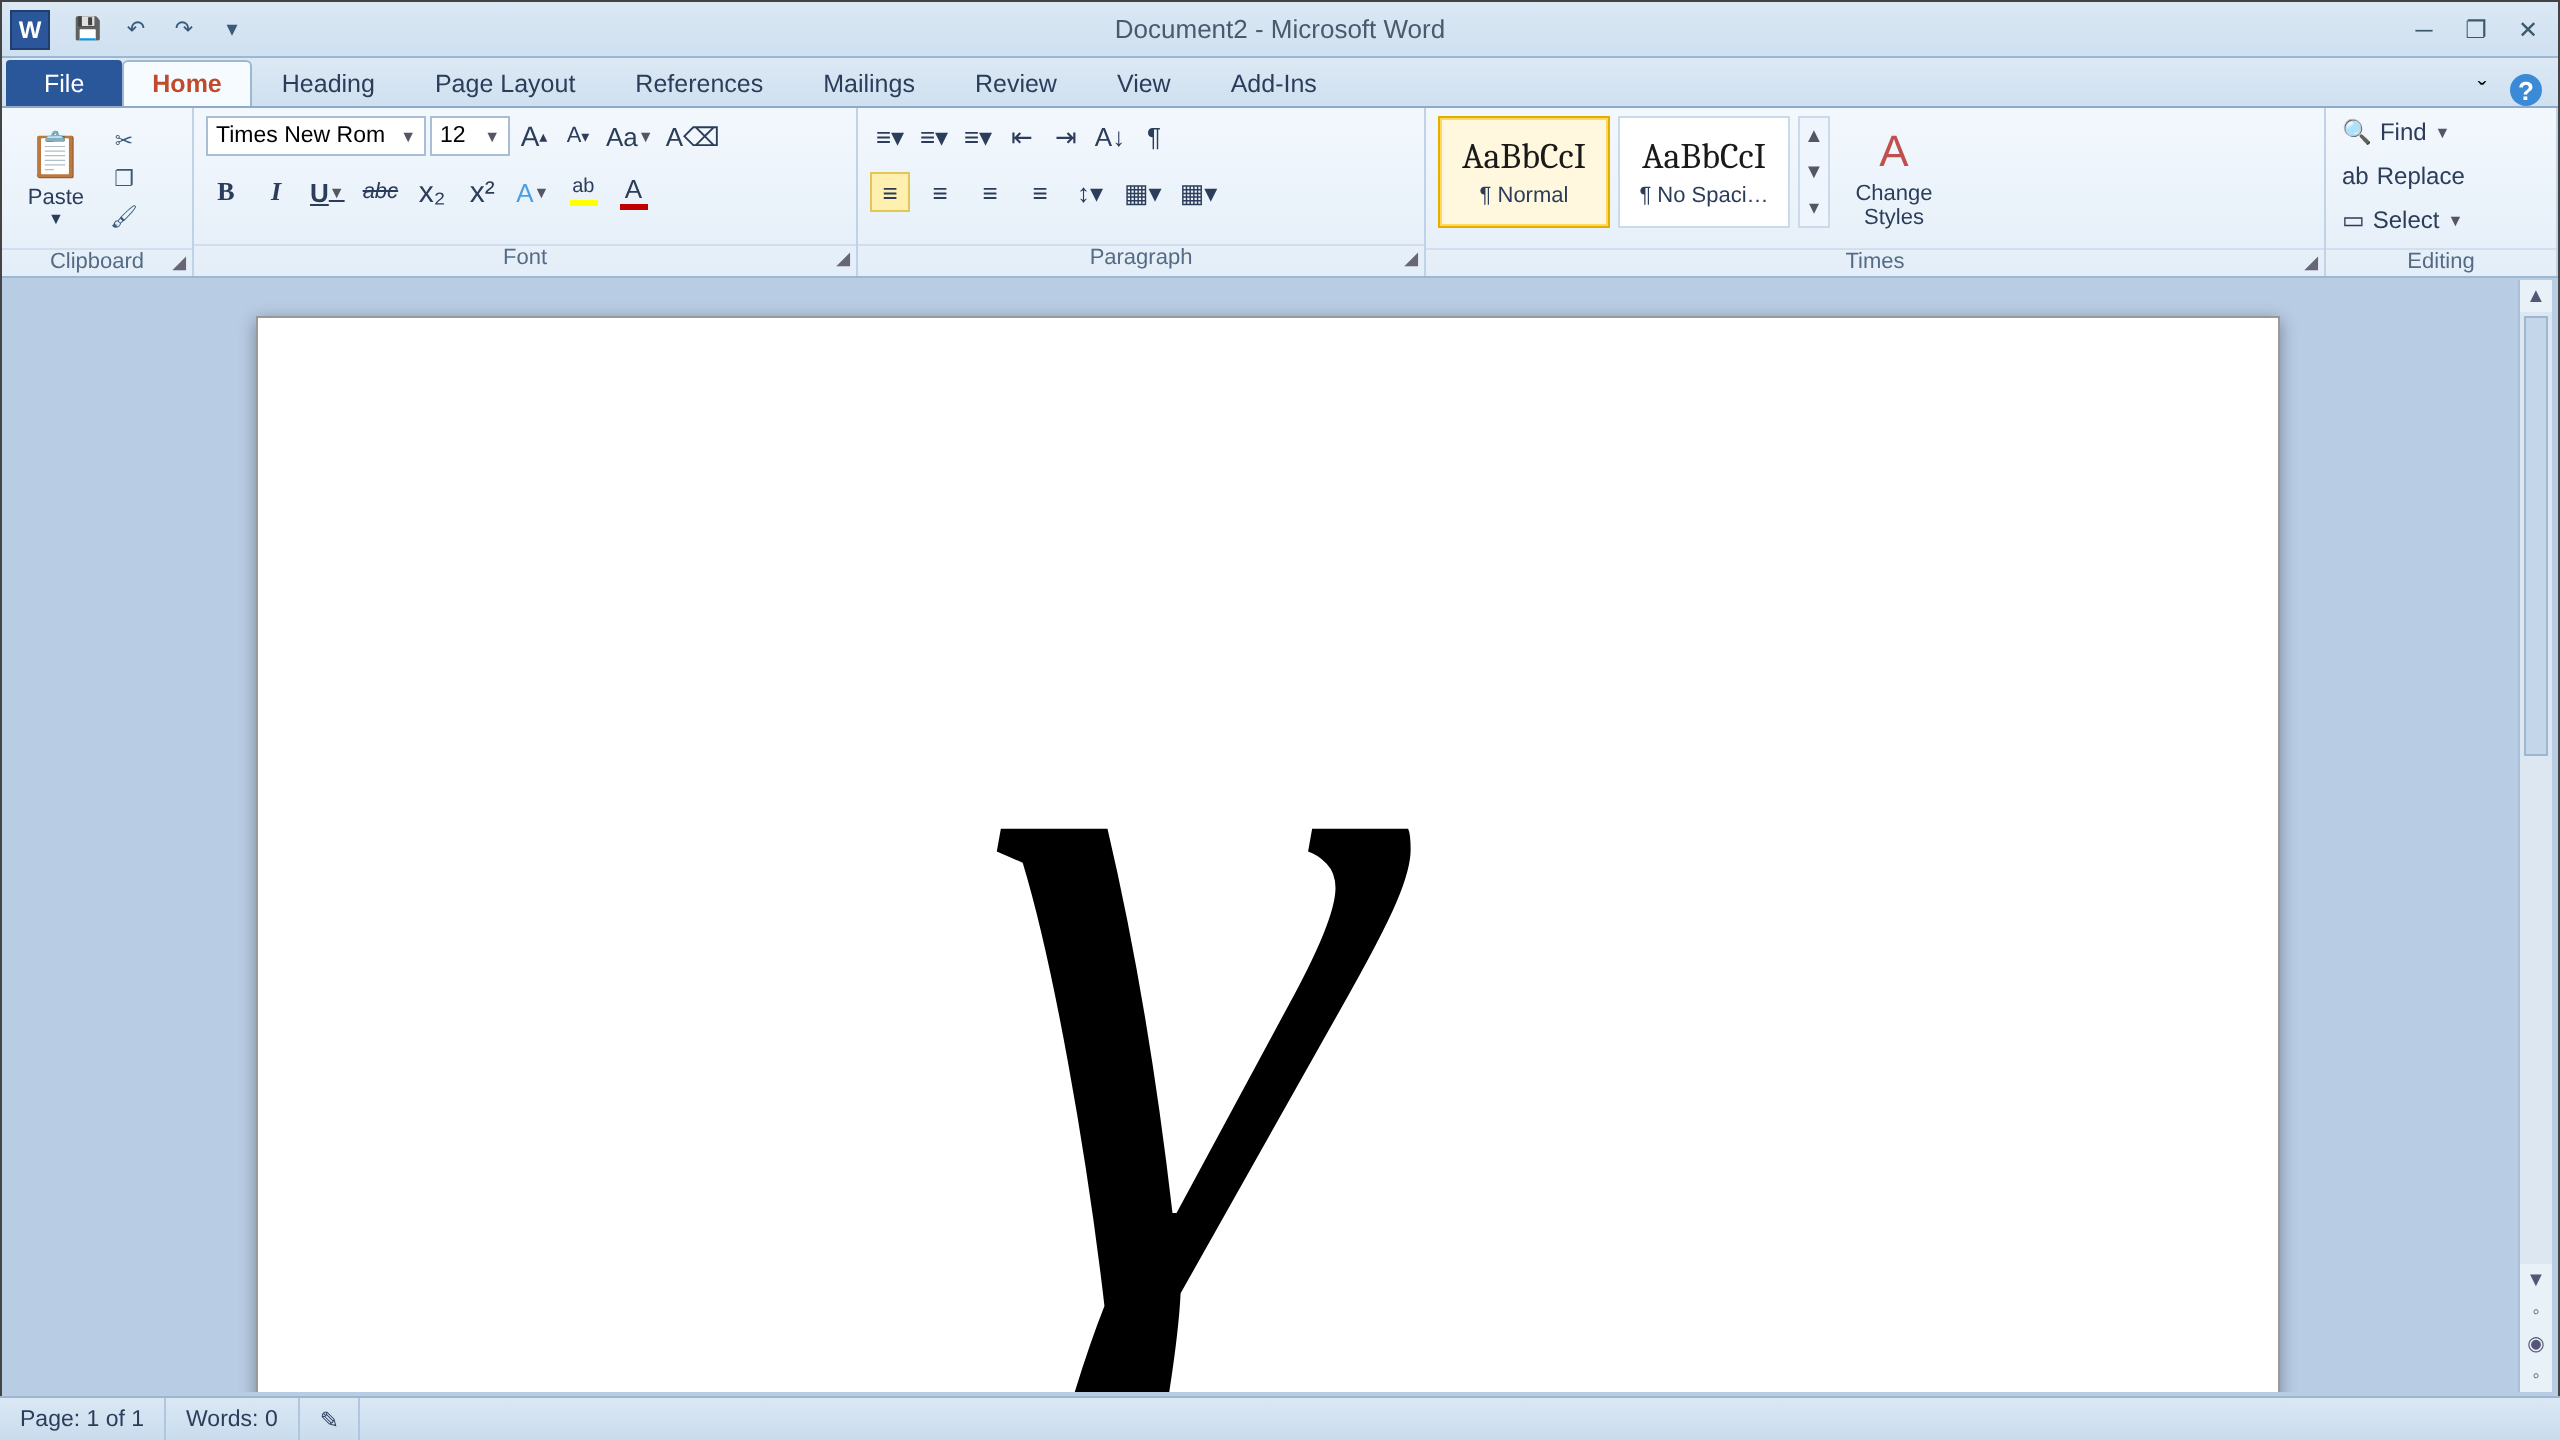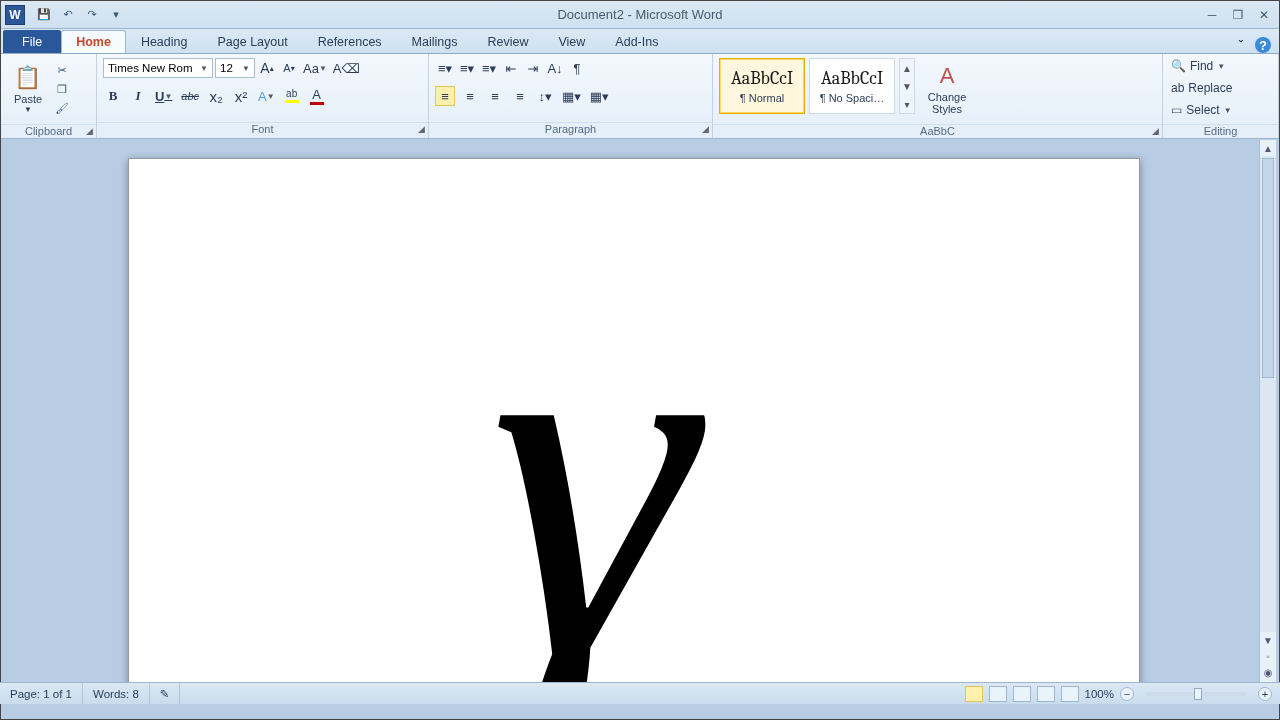--- a/index.html
+++ b/index.html
@@ -48,21 +48,21 @@
 .style-scroll { width:16px; height:56px; border:1px solid #cbdaea; background:#eef5fc; display:flex; flex-direction:column; }
 .style-scroll span { flex:1; display:flex; align-items:center; justify-content:center; font-size:10px; cursor:pointer; color:#556; }
 .edit-row { display:flex; align-items:center; gap:4px; font-size:12px; color:#2b3d5a; cursor:pointer; height:20px; padding:0 2px; }
 .edit-row .ico { font-size:12px; }
 .doc-area { position:absolute; top:140px; left:4px; right:22px; bottom:24px; background:#b8cce4; overflow:hidden; }
 .page { position:absolute; left:124px; top:18px; width:1012px; height:560px; background:#fff; box-shadow:0 2px 8px rgba(0,0,0,.35); border:1px solid #999; }
 .gamma { position:absolute; left:360px; top:60px; font-family:"Times New Roman",serif; font-style:italic; font-size:520px; line-height:1; color:#000; }
 .vscroll { position:absolute; right:4px; top:140px; bottom:24px; width:17px; background:#dce7f2; border-left:1px solid #aac0d8; display:flex; flex-direction:column; }
 .vscroll .sbtn { height:16px; display:flex; align-items:center; justify-content:center; font-size:10px; color:#557; cursor:pointer; background:#e8f0f8; }
 .vscroll .thumb { margin-top:2px; height:220px; background:#c4d6ea; border:1px solid #9db7d1; margin-left:2px; margin-right:2px; }
-.statusbar { position:absolute; bottom:16px; left:0; right:0; height:22px; background:linear-gradient(#dbe8f4,#c9dced); border-top:1px solid #9db7d1; display:flex; align-items:center; font-size:11.5px; color:#2b3d5a; }
+.statusbar { position:absolute; bottom:0; left:0; right:0; height:22px; background:linear-gradient(#dbe8f4,#c9dced); border-top:1px solid #9db7d1; display:flex; align-items:center; font-size:11.5px; color:#2b3d5a; }
 .status-item { padding:0 10px; border-right:1px solid #b0c6de; height:100%; display:flex; align-items:center; gap:4px; }
 .status-right { margin-left:auto; display:flex; align-items:center; gap:6px; padding-right:8px; }
 .view-btn { width:18px; height:16px; border:1px solid #9db7d1; background:#eaf2fa; cursor:pointer; }
 .view-btn.active { background:#fff0b0; border-color:#e3c756; }
 .zoom-track { width:100px; height:4px; background:#cddbeb; position:relative; margin:0 6px; }
 .zoom-thumb { position:absolute; left:48px; top:-4px; width:8px; height:12px; background:#eaf2fa; border:1px solid #8faacb; }
 .zoom-btn { width:14px; height:14px; border:1px solid #9db7d1; border-radius:50%; display:flex; align-items:center; justify-content:center; font-size:11px; cursor:pointer; background:#eaf2fa; }
 </style>
 </head>
 <body>
@@ -200,21 +200,21 @@
       <div class="style-scroll">
         <span>▲</span>
         <span>▼</span>
         <span>▾</span>
       </div>
       <div class="big-btn" style="width:56px">
         <span class="ico" style="color:#c0504d">A</span>
         <span style="text-align:center;line-height:1.1">Change Styles</span>
       </div>
     </div>
-    <div class="group-label"><span>AaBbC</span><span class="launcher">◢</span></div>
+    <div class="group-label"><span>Times</span><span class="launcher">◢</span></div>
   </div>
 
   <div class="group" style="flex:1">
     <div class="group-body" style="flex-direction:column;gap:2px;padding-top:2px">
       <div class="edit-row">
           <span class="ico">🔍</span>
           <span>Find</span>
           <span class="dd">▼</span>
         </div>
       <div class="edit-row">
@@ -242,28 +242,15 @@
   <div class="thumb"></div>
   <div style="flex:1"></div>
   <div class="sbtn">▼</div>
   <div class="sbtn">◦</div>
   <div class="sbtn">◉</div>
   <div class="sbtn">◦</div>
 </div>
 
 <div class="statusbar">
   <div class="status-item">Page: 1 of 1</div>
-  <div class="status-item">Words: 8</div>
+  <div class="status-item">Words: 0</div>
   <div class="status-item">✎</div>
-  <div class="status-right">
-    <span class="view-btn active"></span>
-    <span class="view-btn"></span>
-    <span class="view-btn"></span>
-    <span class="view-btn"></span>
-    <span class="view-btn"></span>
-    <span>100%</span>
-    <span class="zoom-btn">−</span>
-    <div class="zoom-track">
-        <div class="zoom-thumb"></div>
-      </div>
-    <span class="zoom-btn">+</span>
-  </div>
 </div>
 
 </body></html>

